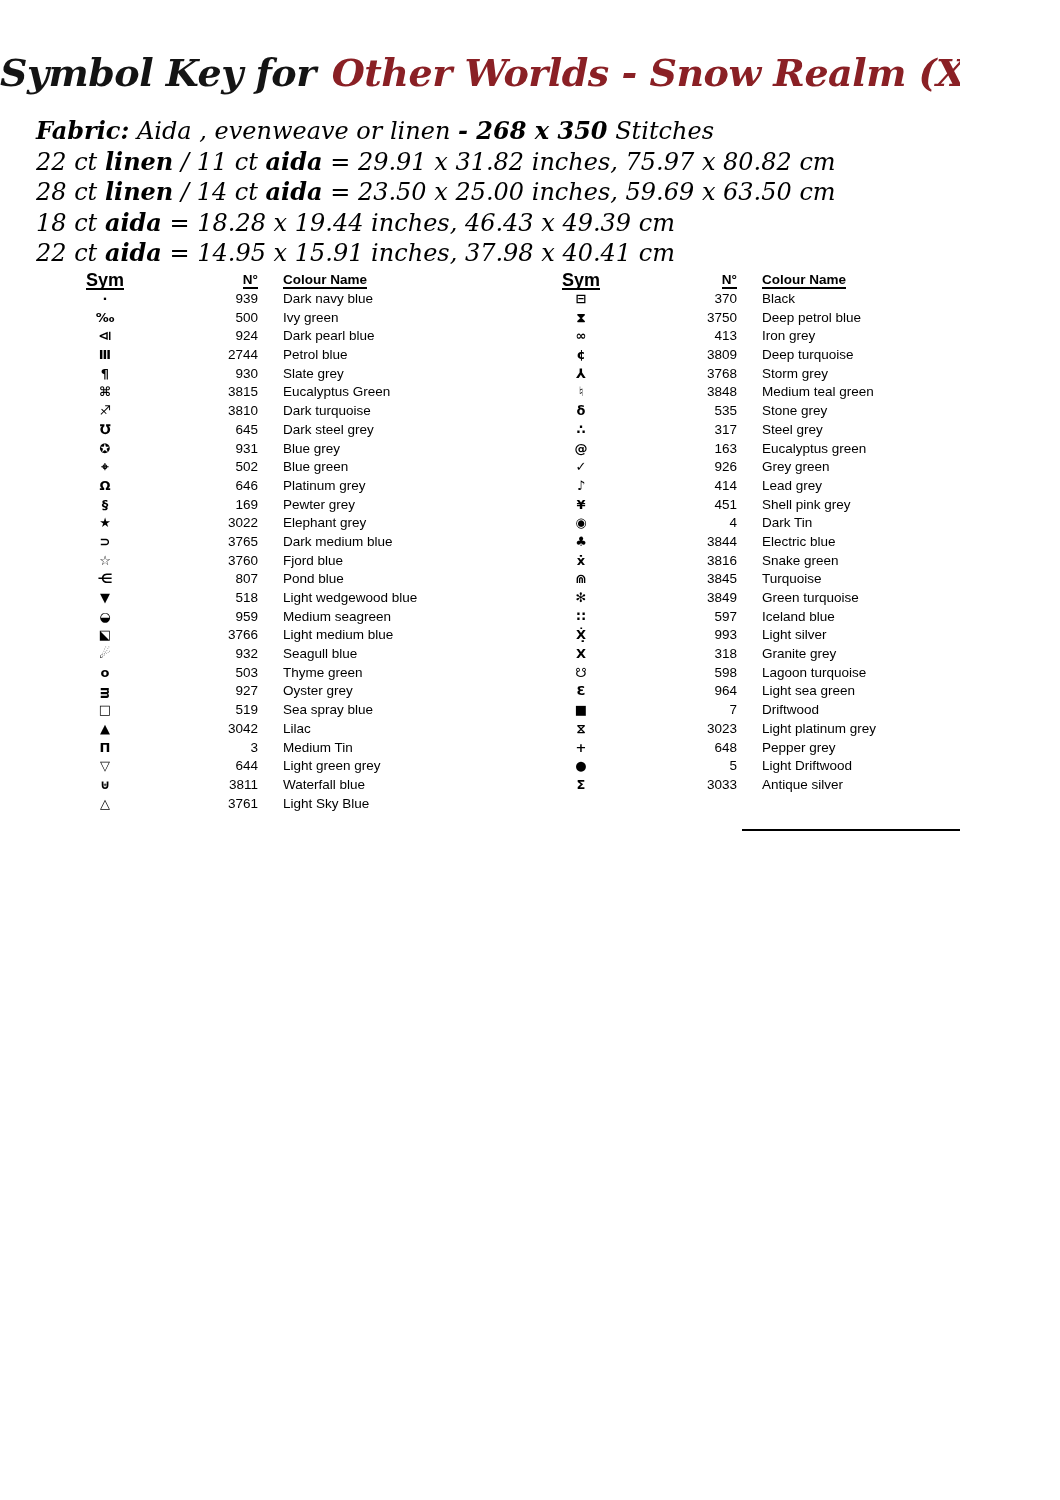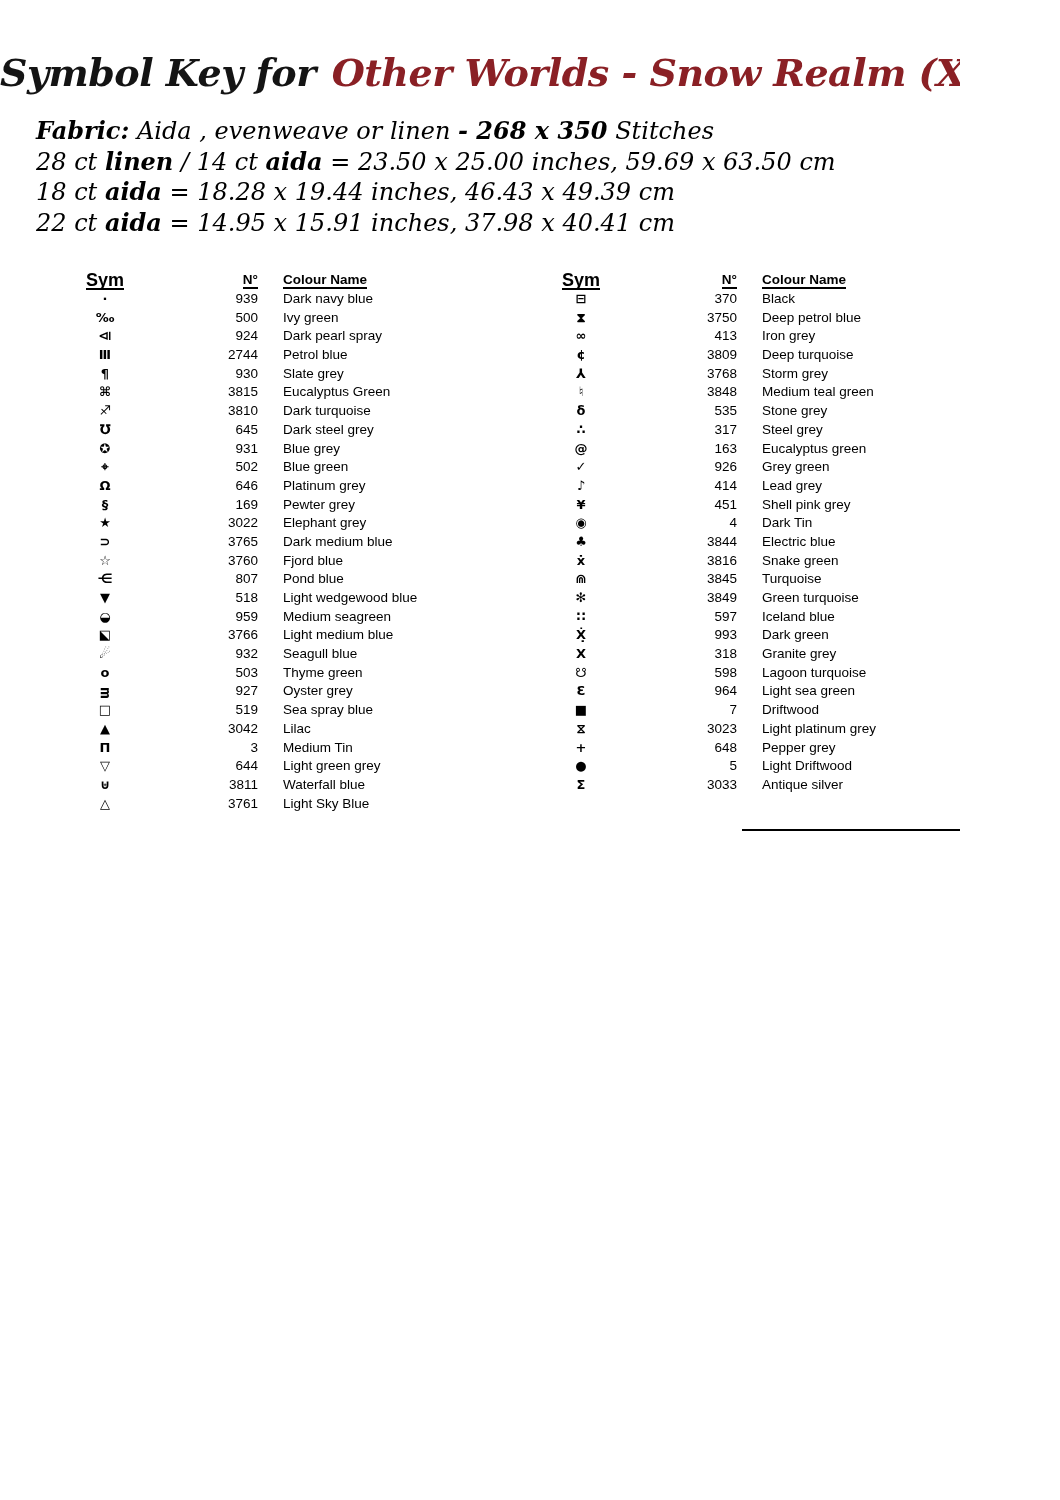--- a/index.html
+++ b/index.html
@@ -44,20 +44,21 @@
 <body>
 
 <div class="page">
 
   <div class="title">
     <span class="t-prefix">Symbol Key for</span><span class="t-name">Other Worlds - Snow Realm (XSs)</span>
   </div>
 
   <div class="fabric">
       <div class="fline"><span class="b">Fabric:</span><span>  Aida , evenweave or  linen </span><span class="b">- 268 x 350</span><span> Stitches</span></div>
+      <div class="fline"><span>22 ct </span><span class="b">linen</span><span> / 11 ct </span><span class="b">aida</span><span> = 29.91 x 31.82 inches, 75.97 x 80.82 cm</span></div>
       <div class="fline"><span>28 ct </span><span class="b">linen</span><span> / 14 ct </span><span class="b">aida</span><span> = 23.50 x 25.00 inches, 59.69 x 63.50 cm</span></div>
       <div class="fline"><span>18 ct </span><span class="b">aida</span><span>  = 18.28 x 19.44 inches, 46.43 x 49.39 cm</span></div>
       <div class="fline"><span>22 ct </span><span class="b">aida</span><span> = 14.95 x 15.91 inches, 37.98 x 40.41 cm</span></div>
     </div>
 
   <div class="keytable left">
     <div class="khead">
       <span class="c-sym"><span class="u">Sym</span></span>
       <span class="c-num"><span class="u">N°</span></span>
       <span class="c-name"><span class="u">Colour Name</span></span>
@@ -69,21 +70,21 @@
           <span class="c-name">Dark navy blue</span>
         </div>
         <div class="krow">
           <span class="c-sym">‰</span>
           <span class="c-num">500</span>
           <span class="c-name">Ivy green</span>
         </div>
         <div class="krow">
           <span class="c-sym">⧏</span>
           <span class="c-num">924</span>
-          <span class="c-name">Dark pearl spray</span>
+          <span class="c-name">Dark pearl blue</span>
         </div>
         <div class="krow">
           <span class="c-sym">Ⅲ</span>
           <span class="c-num">2744</span>
           <span class="c-name">Petrol blue</span>
         </div>
         <div class="krow">
           <span class="c-sym">¶</span>
           <span class="c-num">930</span>
           <span class="c-name">Slate grey</span>
@@ -299,21 +300,21 @@
           <span class="c-name">Green turquoise</span>
         </div>
         <div class="krow">
           <span class="c-sym">∷</span>
           <span class="c-num">597</span>
           <span class="c-name">Iceland blue</span>
         </div>
         <div class="krow">
           <span class="c-sym">Ẋ̣</span>
           <span class="c-num">993</span>
-          <span class="c-name">Dark green</span>
+          <span class="c-name">Light silver</span>
         </div>
         <div class="krow">
           <span class="c-sym">X</span>
           <span class="c-num">318</span>
           <span class="c-name">Granite grey</span>
         </div>
         <div class="krow">
           <span class="c-sym">☋</span>
           <span class="c-num">598</span>
           <span class="c-name">Lagoon turquoise</span>

